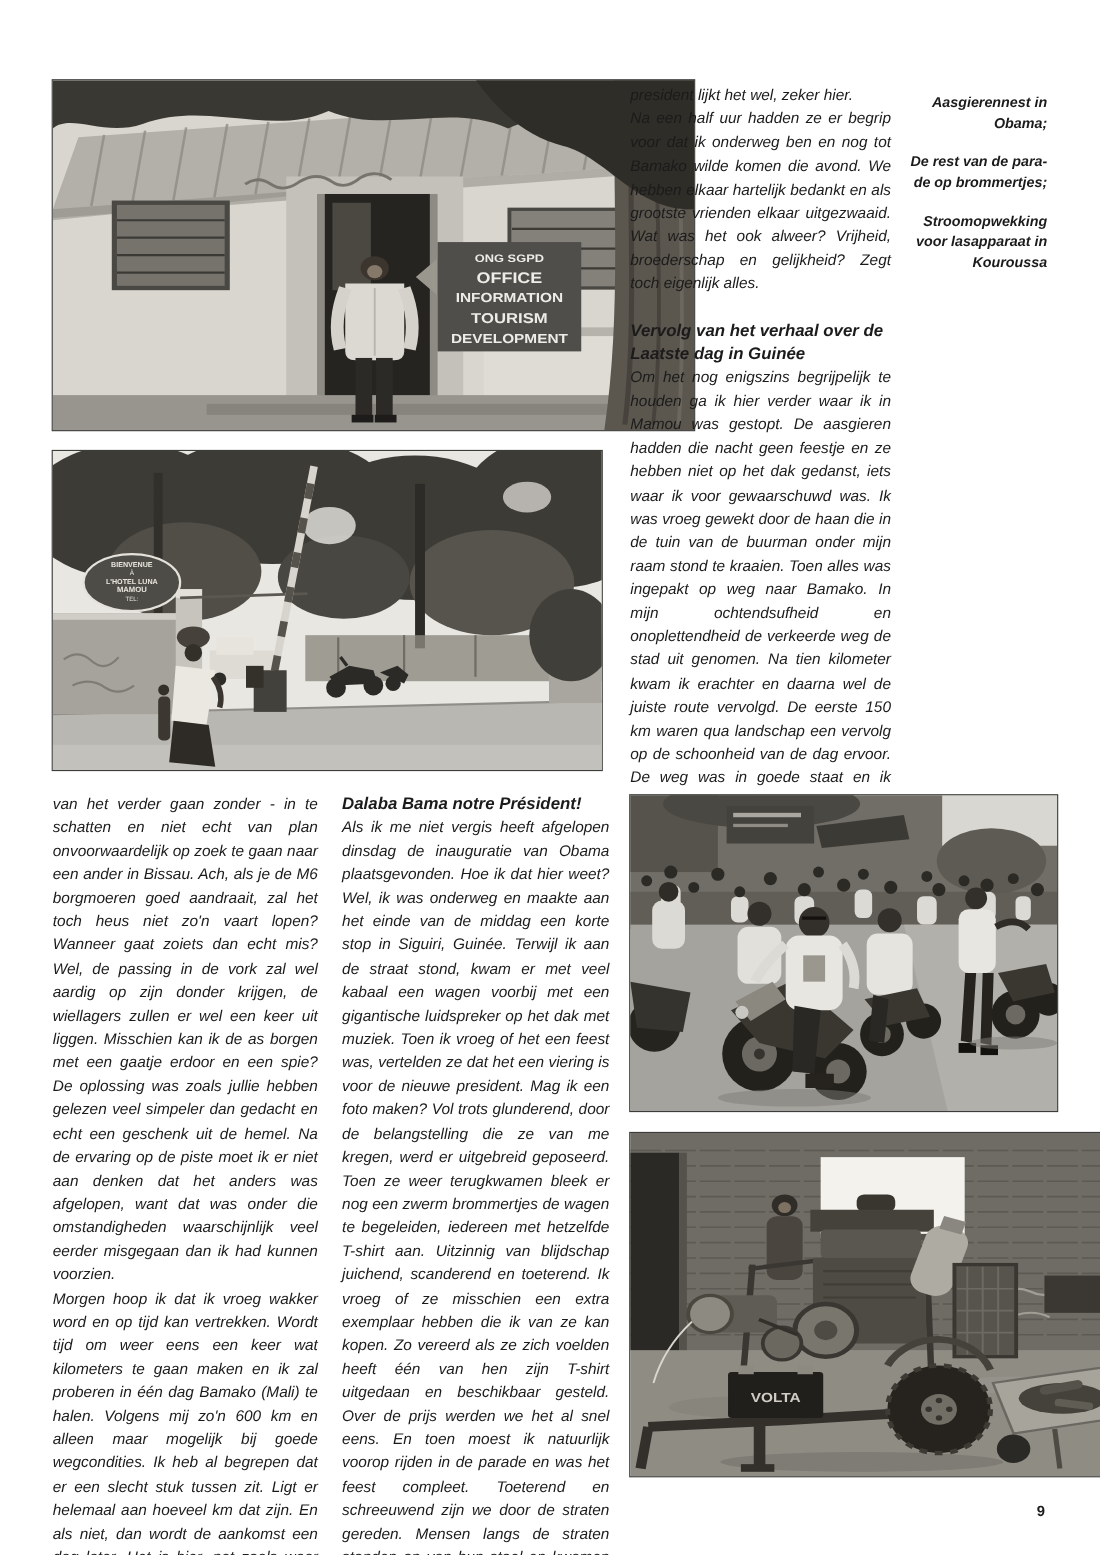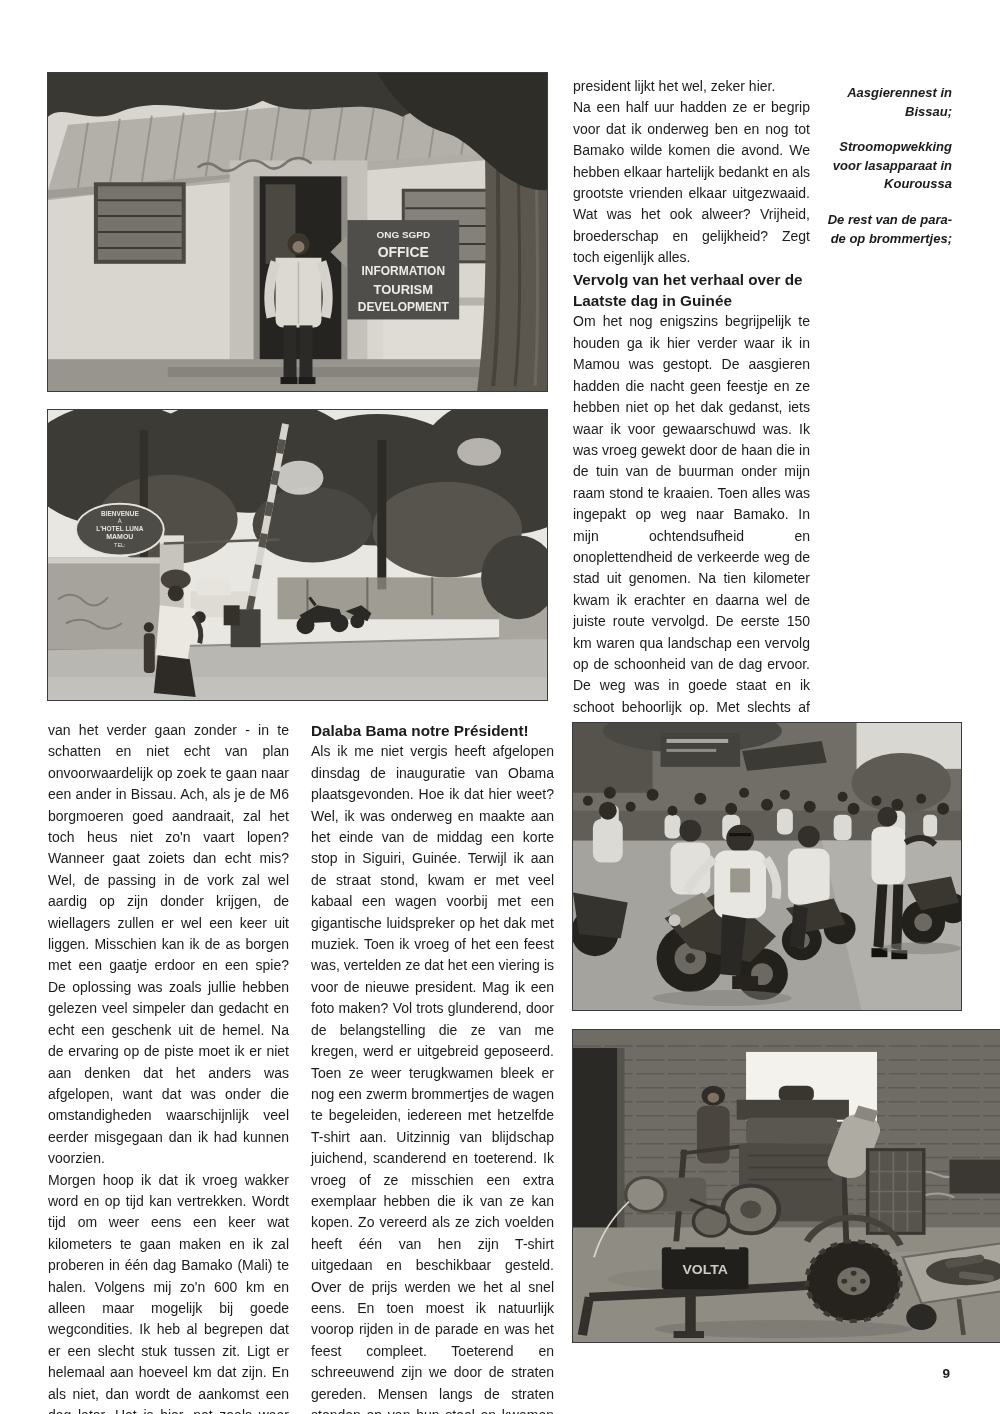--- a/index.html
+++ b/index.html
@@ -1,30 +1,30 @@
 <!DOCTYPE html>
 <html><head>
 <meta charset="utf-8">
 <style>
   html,body{margin:0;padding:0;background:#e8e8e8;}
   .page{position:relative;width:1000px;height:1414px;background:#ffffff;margin:0 auto;
         font-family:"Liberation Sans",sans-serif;color:#1b1b1b;overflow:hidden;}
   .photo{position:absolute;border:1px solid #3c3c3c;box-sizing:border-box;background:#d8d6d0;}
   .photo svg{display:block;width:100%;height:100%;}
-  .photo-office{left:47px;top:72px;width:501px;height:320px;}
+  .photo-office{left:47px;top:72px;width:585px;height:320px;}
   .photo-hotel{left:47px;top:409px;width:501px;height:292px;}
   .photo-parade{left:572px;top:722px;width:390px;height:289px;}
   .photo-generator{left:572px;top:1029px;width:458px;height:314px;}
-  .col{position:absolute;font-size:14px;line-height:21.4px;text-align:justify;}
+  .col{position:absolute;font-size:14px;line-height:21.4px;text-align:justify;font-style:italic;}
   .col p{margin:0;}
   .col-right{left:573px;top:76px;width:237px;}
   .col-left{left:48px;top:720px;width:241px;}
   .col-middle{left:311px;top:720px;width:243px;}
   .col-heading{font-weight:bold;font-size:15.3px;white-space:pre-line;text-align:left;margin:0;}
-  .col-heading.spaced{}
+  .col-heading.spaced{margin-top:21px;}
   .captions{position:absolute;top:84px;right:48px;width:170px;text-align:right;
             font-weight:bold;font-style:italic;font-size:13px;line-height:18.6px;}
   .caption-item{white-space:pre-line;margin:0 0 17px 0;}
   .page-number{position:absolute;right:50px;top:1366px;font-weight:bold;font-size:13.5px;}
   svg text{font-family:"Liberation Sans",sans-serif;}
 </style>
 </head>
 <body>
 
 <div class="page">
@@ -182,26 +182,26 @@
   <div class="col col-right">
     <p>president lijkt het wel, zeker hier.</p>
     <p>Na een half uur hadden ze er begrip voor dat ik onderweg ben en nog tot Bamako wilde komen die avond. We hebben elkaar hartelijk bedankt en als grootste vrienden elkaar uitgezwaaid. Wat was het ook alweer? Vrijheid, broederschap en gelijkheid? Zegt toch eigenlijk alles.</p>
     <p class="col-heading spaced">Vervolg van het verhaal over de
 Laatste dag in Guinée</p>
     <p>Om het nog enigszins begrijpelijk te houden ga ik hier verder waar ik in Mamou was gestopt. De aasgieren hadden die nacht geen feestje en ze hebben niet op het dak gedanst, iets waar ik voor gewaarschuwd was. Ik was vroeg gewekt door de haan die in de tuin van de buurman onder mijn raam stond te kraaien. Toen alles was ingepakt op weg naar Bamako. In mijn ochtendsufheid en onoplettendheid de verkeerde weg de stad uit genomen. Na tien kilometer kwam ik erachter en daarna wel de juiste route vervolgd. De eerste 150 km waren qua landschap een vervolg op de schoonheid van de dag ervoor. De weg was in goede staat en ik schoot behoorlijk op. Met slechts af en toe wat flinke gaten in het wegdek viel het me alleszins mee. Bij een wat uitgebreidere koffiestop in Kouroussa hadden omstanders opgemerkt dat de carterbescherming aan één ophangkant helemaal</p>
   </div>
 
   <div class="captions">
     <p class="caption-item">Aasgierennest in
-Bissau;</p>
+Obama;</p>
+    <p class="caption-item">De rest van de para-
+de op brommertjes;</p>
     <p class="caption-item">Stroomopwekking
 voor lasapparaat in
 Kouroussa</p>
-    <p class="caption-item">De rest van de para-
-de op brommertjes;</p>
   </div>
 
   <div class="col col-left">
     <p>van het verder gaan zonder - in te schatten en niet echt van plan onvoorwaardelijk op zoek te gaan naar een ander in Bissau. Ach, als je de M6 borgmoeren goed aandraait, zal het toch heus niet zo'n vaart lopen? Wanneer gaat zoiets dan echt mis? Wel, de passing in de vork zal wel aardig op zijn donder krijgen, de wiellagers zullen er wel een keer uit liggen. Misschien kan ik de as borgen met een gaatje erdoor en een spie? De oplossing was zoals jullie hebben gelezen veel simpeler dan gedacht en echt een geschenk uit de hemel. Na de ervaring op de piste moet ik er niet aan denken dat het anders was afgelopen, want dat was onder die omstandigheden waarschijnlijk veel eerder misgegaan dan ik had kunnen voorzien.</p>
     <p>Morgen hoop ik dat ik vroeg wakker word en op tijd kan vertrekken. Wordt tijd om weer eens een keer wat kilometers te gaan maken en ik zal proberen in één dag Bamako (Mali) te halen. Volgens mij zo'n 600 km en alleen maar mogelijk bij goede wegcondities. Ik heb al begrepen dat er een slecht stuk tussen zit. Ligt er helemaal aan hoeveel km dat zijn. En als niet, dan wordt de aankomst een dag later. Het is hier, net zoals waar dan ook tot nu toe eigenlijk, erg prettig verblijven, dus een straf is het niet.</p>
 
   </div>
 
   <div class="col col-middle">
     <p class="col-heading">Dalaba Bama notre Président!</p>

